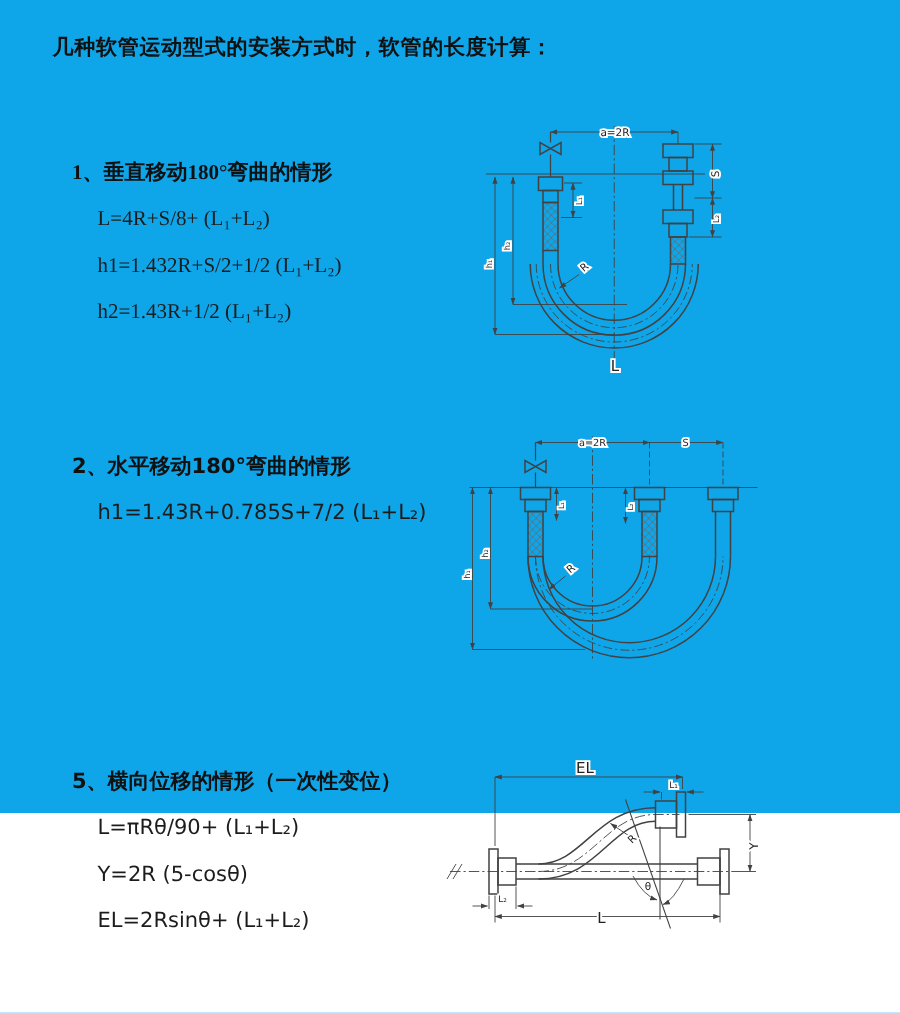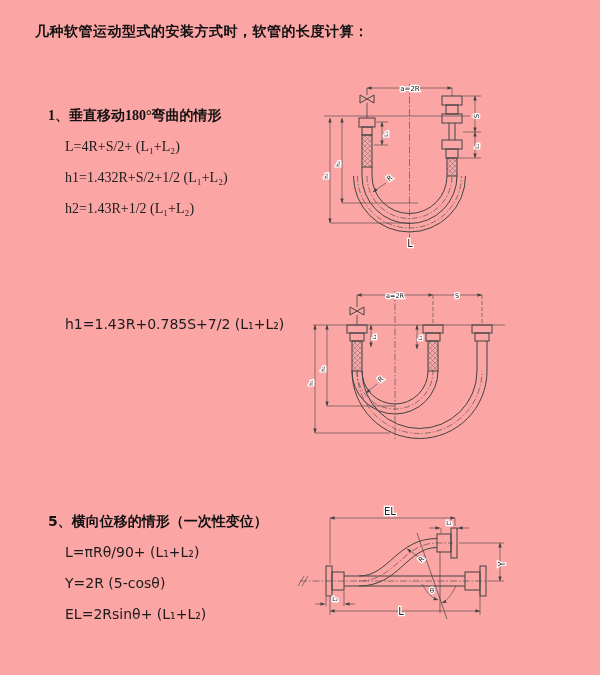--- a/index.html
+++ b/index.html
@@ -1,18 +1,18 @@
 <!DOCTYPE html>
 <html><head>
 <meta charset="utf-8">
 <style>
   * { margin:0; padding:0; box-sizing:border-box; }
   html,body { width:600px; height:675px; background:#ffffff; overflow:hidden; }
   body { font-family:"DejaVu Sans","Liberation Sans",sans-serif; color:#1c1c1c; position:relative; }
-  .page { position:absolute; left:0; top:0; width:600px; height:675px; background:#fca5a5; }
+  .page { position:absolute; left:0; top:0; width:600px; height:542px; background:#0ea5e9; }
   .doc-title {
     position:absolute; left:35px; top:23px;
     font-size:14px; font-weight:700; letter-spacing:0.5px; color:#111;
     white-space:nowrap;
   }
   .sec { position:absolute; left:48px; width:270px; }
   .sec-heading { font-size:14px; font-weight:700; color:#111; line-height:18px; white-space:nowrap; }
   .formula { font-size:14px; font-weight:400; color:#1c1c1c; margin:13px 0 0 17px; line-height:18px; white-space:nowrap; }
   #sec1 { top:107px;font-family:Liberation Serif, serif; }
   #sec2 { top:302px; }
@@ -25,26 +25,27 @@
 </style>
 </head>
 <body>
 
 <div class="page">
 
   <div class="doc-title">几种软管运动型式的安装方式时，软管的长度计算：</div>
 
   <div class="sec" id="sec1">
     <div class="sec-heading">1、垂直移动180°弯曲的情形</div>
-    <div class="formula">L=4R+S/2+ (L₁+L₂)</div>
+    <div class="formula">L=4R+S/8+ (L₁+L₂)</div>
     <div class="formula">h1=1.432R+S/2+1/2 (L₁+L₂)</div>
     <div class="formula">h2=1.43R+1/2 (L₁+L₂)</div>
   </div>
 
   <div class="sec" id="sec2">
+    <div class="sec-heading">2、水平移动180°弯曲的情形</div>
     <div class="formula">h1=1.43R+0.785S+7/2 (L₁+L₂)</div>
   </div>
 
   <div class="sec" id="sec3">
     <div class="sec-heading">5、横向位移的情形（一次性变位）</div>
     <div class="formula">L=πRθ/90+ (L₁+L₂)</div>
     <div class="formula">Y=2R (5-cosθ)</div>
     <div class="formula">EL=2Rsinθ+ (L₁+L₂)</div>
   </div>
 

